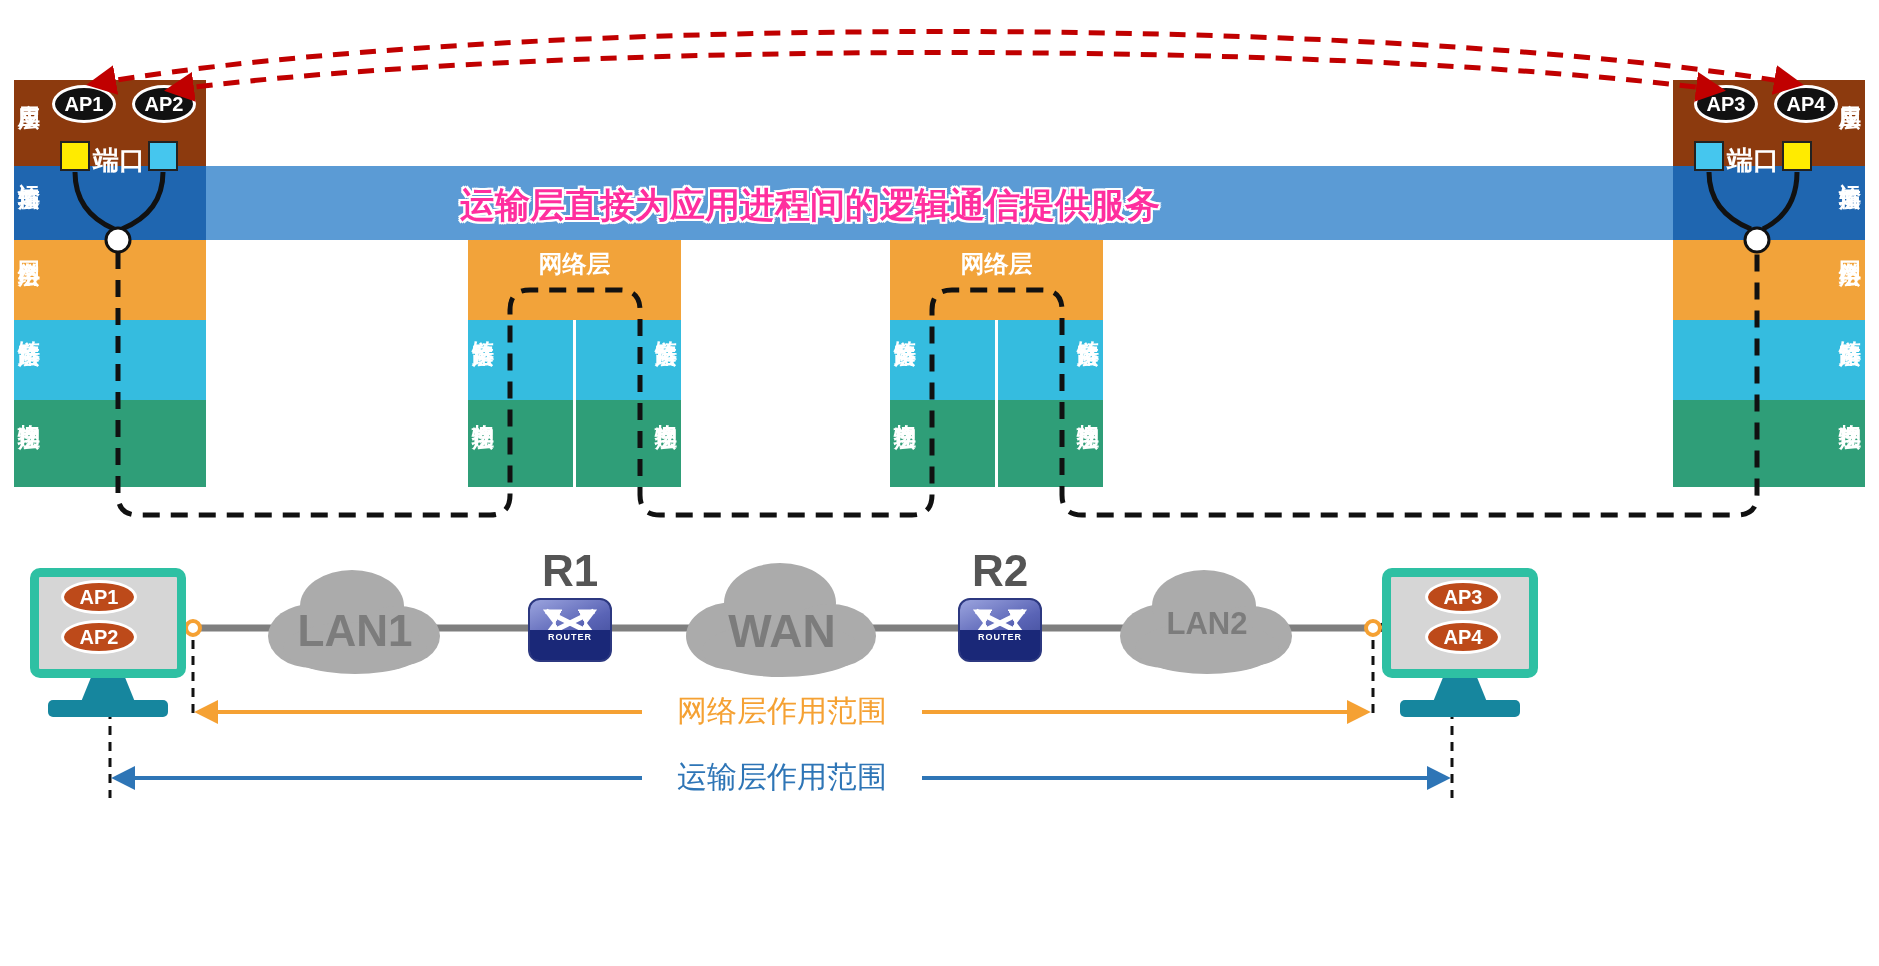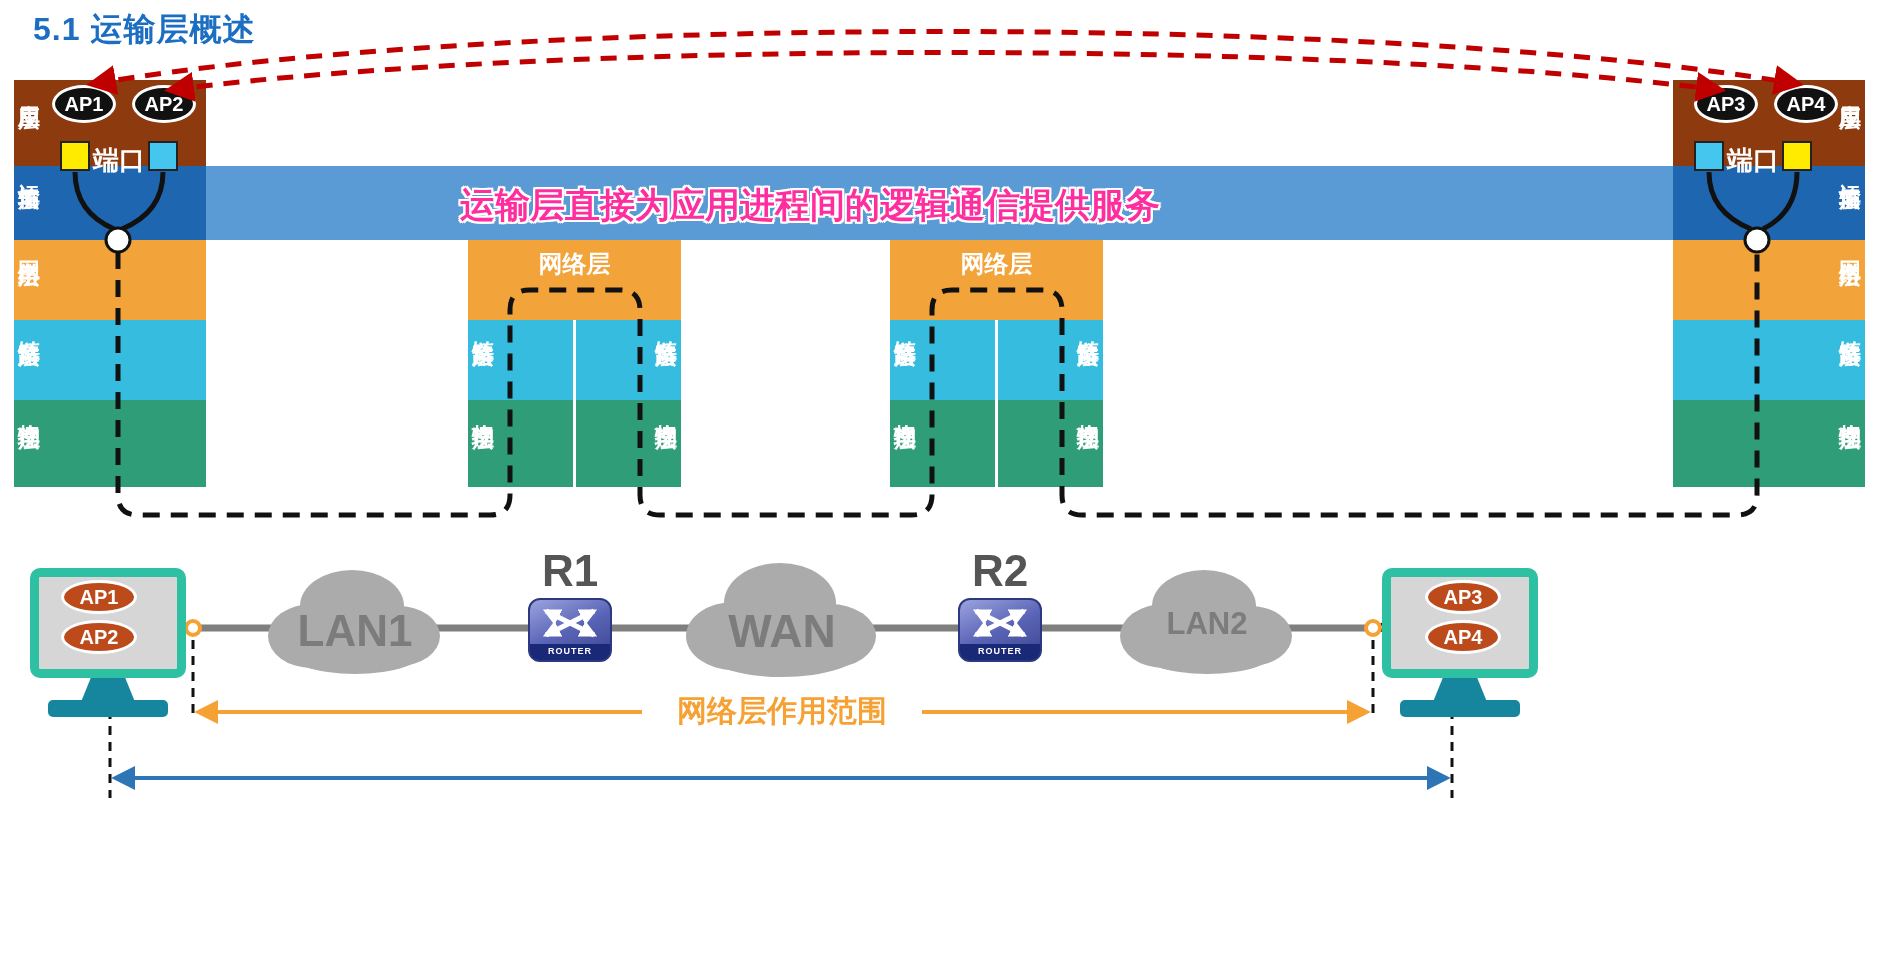--- a/index.html
+++ b/index.html
@@ -66,37 +66,36 @@
     clip-path:polygon(18% 0,82% 0,100% 100%,0 100%);z-index:6;}
   .stand-base{position:absolute;width:120px;height:17px;border-radius:5px;background:var(--c-monitor_stand,#16869E);z-index:6;}
   .cloud-label{position:absolute;text-align:center;font-weight:bold;color:var(--c-cloud_text,#7C7C7C);z-index:6;}
   .r-label{position:absolute;text-align:center;font-weight:bold;font-size:44px;color:#555;z-index:6;}
   .router{
     position:absolute;width:84px;height:64px;border-radius:12px;box-sizing:border-box;
     background:linear-gradient(155deg,#9BA4DE 0%,#5A64B6 50%,#39448E 100%);
     border:2px solid #2C3880;z-index:6;
   }
   .router-band{
-    position:absolute;bottom:0;left:0;right:0;height:16px;background:#1A2878;
+    position:absolute;bottom:0;left:0;right:0;height:30px;background:#1A2878;
     border-radius:0 0 9px 9px;color:#fff;font-size:9px;font-weight:bold;
     text-align:center;line-height:15px;letter-spacing:1px;
   }
   .scope-label{
     position:absolute;left:642px;width:280px;height:38px;line-height:38px;text-align:center;
-    background:#fff;font-weight:bold;font-size:30px;white-space:nowrap;z-index:6;
+    background:#fff;font-weight:normal;font-size:30px;white-space:nowrap;z-index:6;
   }
   .scope-network{top:692px;color:var(--c-scope_network,#F5A133);}
   .scope-transport{top:758px;color:var(--c-scope_transport,#2E75B6);}
 </style>
 </head>
 <body>
 
 <div id="canvas">
 
-  <div class="abs title">5.1 运输层概述</div>
 
   <div class="abs band"></div>
   <div class="abs banner-text">运输层直接为应用进程间的逻辑通信提供服务</div>
 
   <div class="stack" style="left:14px;">
     <div class="row row-app"></div>
     <div class="row row-transport"></div>
     <div class="row row-network"></div>
     <div class="row row-link"></div>
     <div class="row row-physical"></div>
@@ -260,14 +259,15 @@
           <path d="M0 0 L10 5 L0 10 z" fill="#fff"></path>
         </marker>
       </defs>
       <line x1="16" y1="10" x2="64" y2="34" stroke="#fff" stroke-width="5" marker-start="url(#mw2)" marker-end="url(#mw2)"></line>
       <line x1="64" y1="10" x2="16" y2="34" stroke="#fff" stroke-width="5" marker-start="url(#mw2)" marker-end="url(#mw2)"></line>
     </svg>
     <div class="router-band">ROUTER</div>
   </div>
 
   <div class="scope-label scope-network">网络层作用范围</div>
+  <div class="scope-label scope-transport">运输层作用范围</div>
 
 </div>
 
 </body></html>

